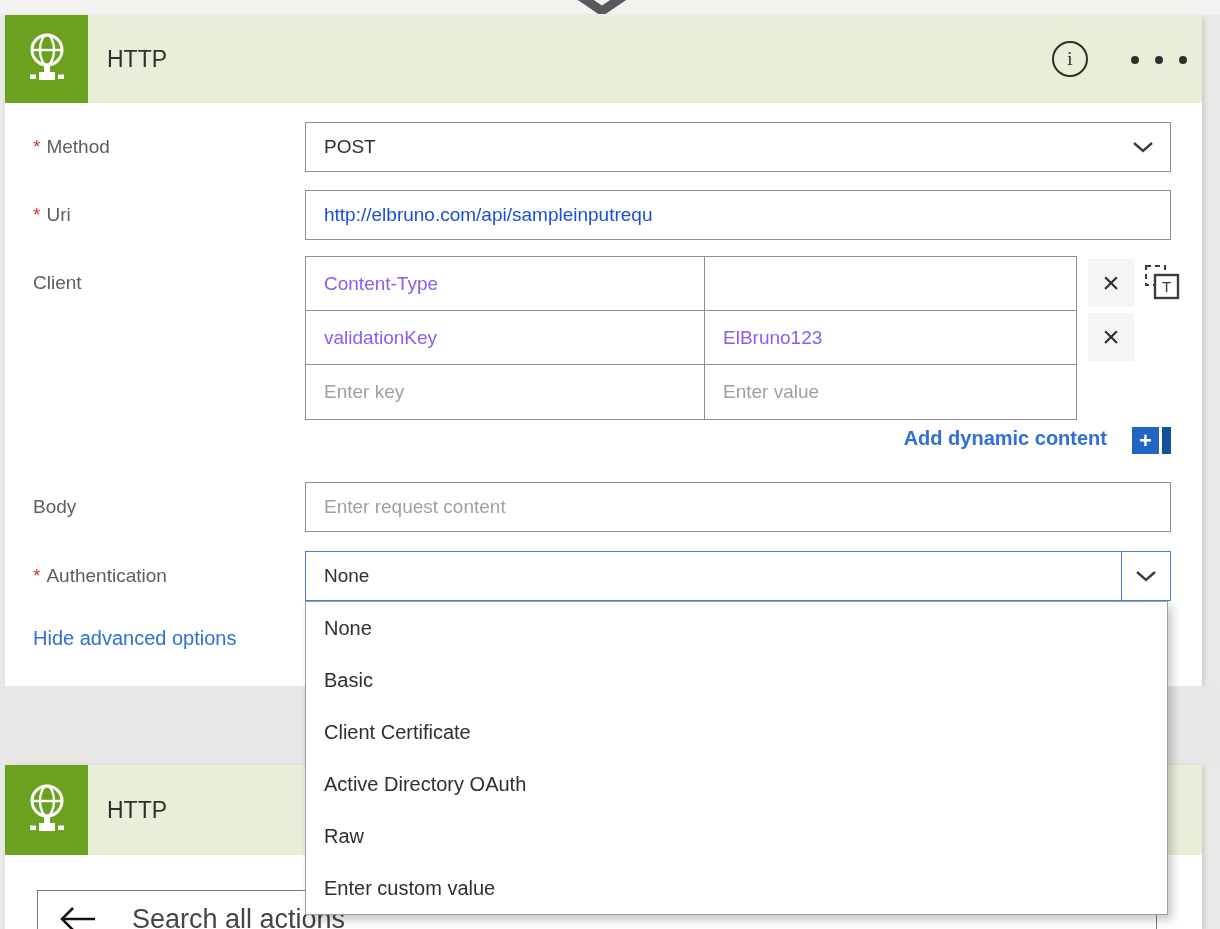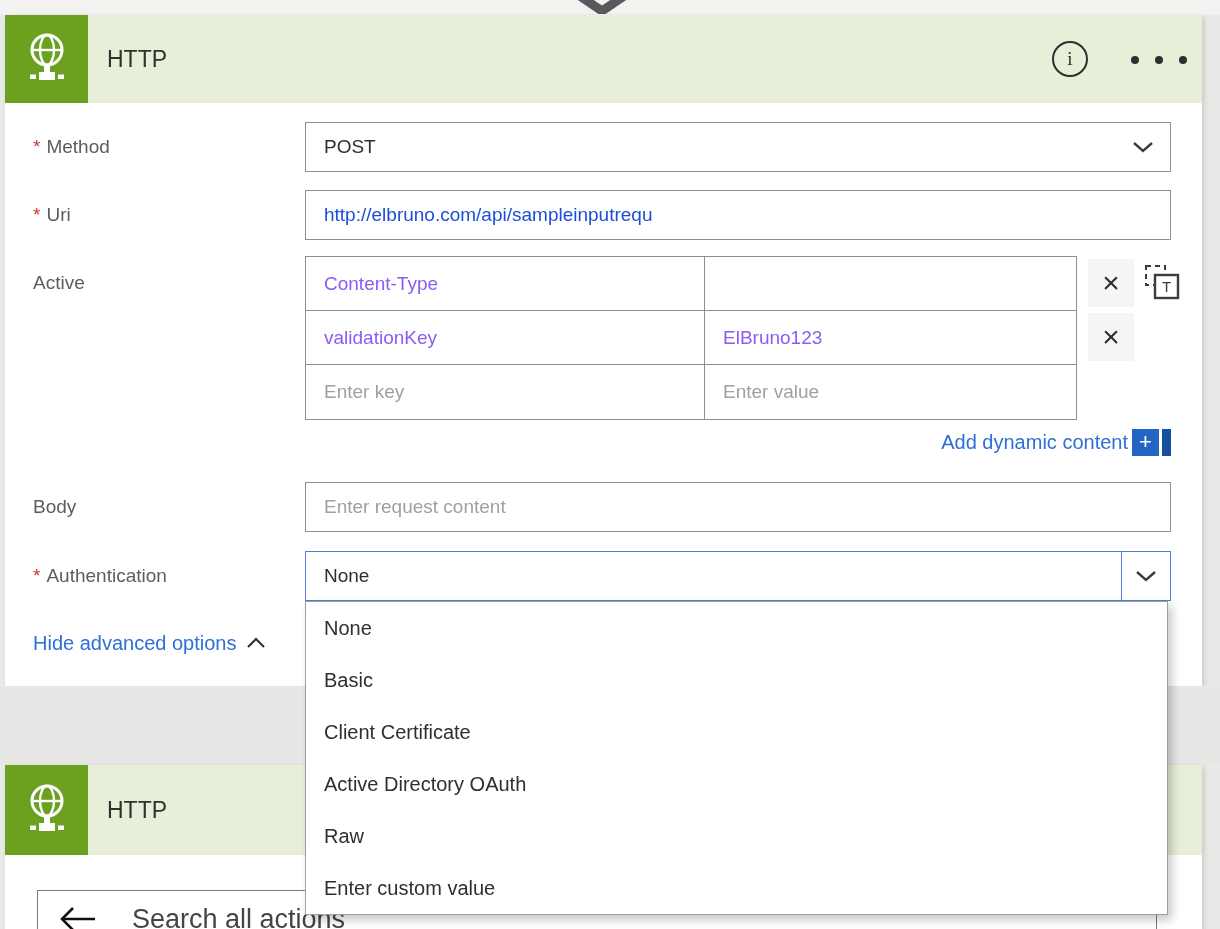--- a/index.html
+++ b/index.html
@@ -56,27 +56,27 @@
   .hrow:last-child{border-bottom:0;}
   .hkey{width:399px;border-right:1px solid #8f8f8f;}
   .hval{flex:1;}
   .hgrid input{width:100%;height:100%;border:0;outline:0;padding:0 18px;font-size:19px;color:#8b5cf6;background:transparent;}
   .hgrid input::placeholder{color:#a0a0a0;opacity:1;}
   .xbtn{position:absolute;left:1083px;width:46px;height:48px;background:#f5f5f4;display:flex;align-items:center;justify-content:center;font-size:30px;font-weight:300;color:#2f2f2f;cursor:default;}
   .xbtn1{top:244px;}
   .xbtn2{top:298px;}
   .tmode-btn{position:absolute;left:1138px;top:248px;width:38px;height:38px;}
 
-  .adc-row{position:absolute;left:300px;top:412px;width:866px;height:30px;display:flex;align-items:center;justify-content:flex-end;gap:4px;}
+  .adc-row{position:absolute;left:300px;top:412px;width:866px;height:30px;display:flex;align-items:flex-start;justify-content:flex-end;gap:25px;font-weight:bold;}
   .adc-link{font-size:20px;color:var(--link-blue);}
   .adc-icon{display:flex;align-items:center;gap:3px;}
   .adc-plus{width:27px;height:27px;background:var(--plus-blue);color:#fff;font-size:22px;display:flex;align-items:center;justify-content:center;line-height:1;}
   .adc-bar{width:9px;height:27px;background:var(--plus-bar-blue);}
 
-  .hide-adv{position:absolute;left:28px;top:612px;height:32px;display:flex;align-items:center;gap:10px;font-size:20px;color:var(--link-blue);}
+  .hide-adv{position:absolute;left:28px;top:612px;height:32px;display:flex;align-items:center;gap:10px;font-size:20px;color:var(--link-blue);flex-direction:column;}
 
   .band{position:absolute;left:0;top:686px;width:1220px;height:79px;background:#e7e7e5;}
 
   .search-box{position:absolute;left:32px;top:125px;width:1120px;height:80px;border:1px solid #7a7a7a;background:#fff;display:flex;align-items:flex-start;gap:34px;padding:12px 0 0 20px;}
   .search-text{font-size:27px;color:#454545;line-height:32px;}
   .back-arrow{margin-top:2px;}
 
   .dropdown{position:absolute;left:305px;top:601px;width:863px;height:314px;background:#fff;border:1px solid #9f9f9f;box-shadow:4px 5px 9px rgba(0,0,0,.22);z-index:50;}
   .dd-option{height:52px;line-height:52px;padding-left:18px;font-size:20px;color:#2f2f2f;}
 </style>
@@ -126,21 +126,21 @@
 
     <div class="flabel lab-uri">
       <span class="req">*</span>
       <span>Uri</span>
     </div>
     <div class="field f-uri">
       <input value="http://elbruno.com/api/sampleinputrequ" style="">
     </div>
 
     <div class="flabel lab-headers">
-      <span>Active</span>
+      <span>Client</span>
     </div>
     <div class="hgrid">
       <div class="hrow">
         <div class="hkey"><input value="Content-Type" style=""></div>
       </div>
       <div class="hrow">
         <div class="hkey"><input value="validationKey" style=""></div>
         <div class="hval"><input value="ElBruno123" style=""></div>
       </div>
       <div class="hrow">

